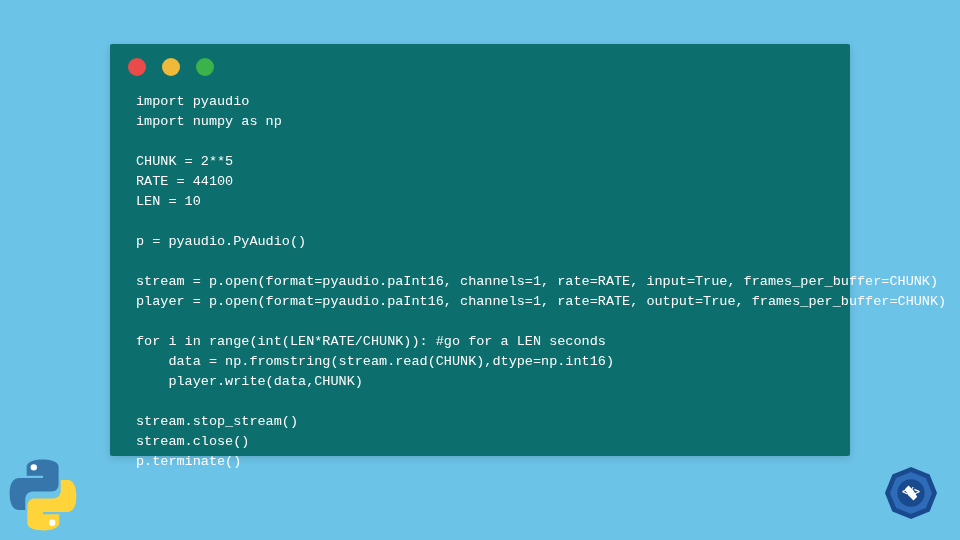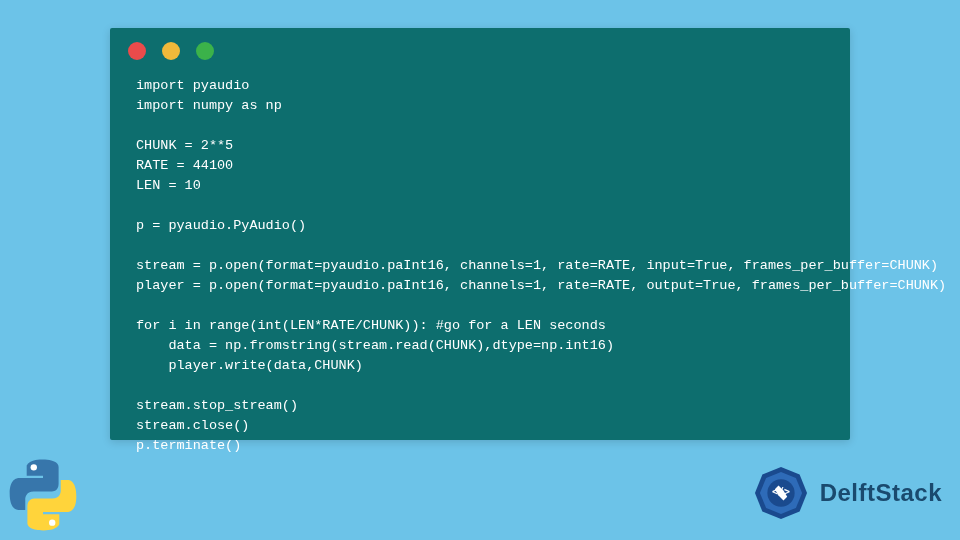--- a/index.html
+++ b/index.html
@@ -7,21 +7,21 @@
     width: 960px;
     height: 540px;
     background: #6cc3e8;
     font-family: -apple-system, BlinkMacSystemFont, "Segoe UI", Arial, sans-serif;
     position: relative;
     overflow: hidden;
   }
   .code-window {
     position: absolute;
     left: 110px;
-    top: 28px;
+    top: 44px;
     width: 740px;
     height: 412px;
     background: #0d6e6e;
     border-radius: 2px;
     box-shadow: 0 2px 8px rgba(0,0,0,0.15);
   }
   .traffic-lights {
     display: flex;
     gap: 16px;
     padding: 14px 18px 10px 18px;
@@ -108,14 +108,13 @@
 <div class="brand">
   <svg class="brand-icon" viewBox="0 0 100 100">
     <g transform="translate(50,50)">
       <polygon points="0,-42 30,-30 42,0 30,30 0,42 -30,30 -42,0 -30,-30" fill="#1a4a8e"></polygon>
       <polygon points="0,-34 24,-24 34,0 24,24 0,34 -24,24 -34,0 -24,-24" fill="#2e6bb8"></polygon>
       <circle r="22" fill="#1a4a8e"></circle>
       <path d="M-10,-6 L-4,-12 L4,-4 L-4,4 Z M10,6 L4,12 L-4,4 L4,-4 Z" fill="#ffffff"></path>
       <text x="0" y="4" font-size="16" fill="#fff" text-anchor="middle" font-family="monospace" font-weight="bold">&lt;/&gt;</text>
     </g>
   </svg>
-  <span class="brand-text">DelftStack</span>
 </div>
 
 </body></html>

